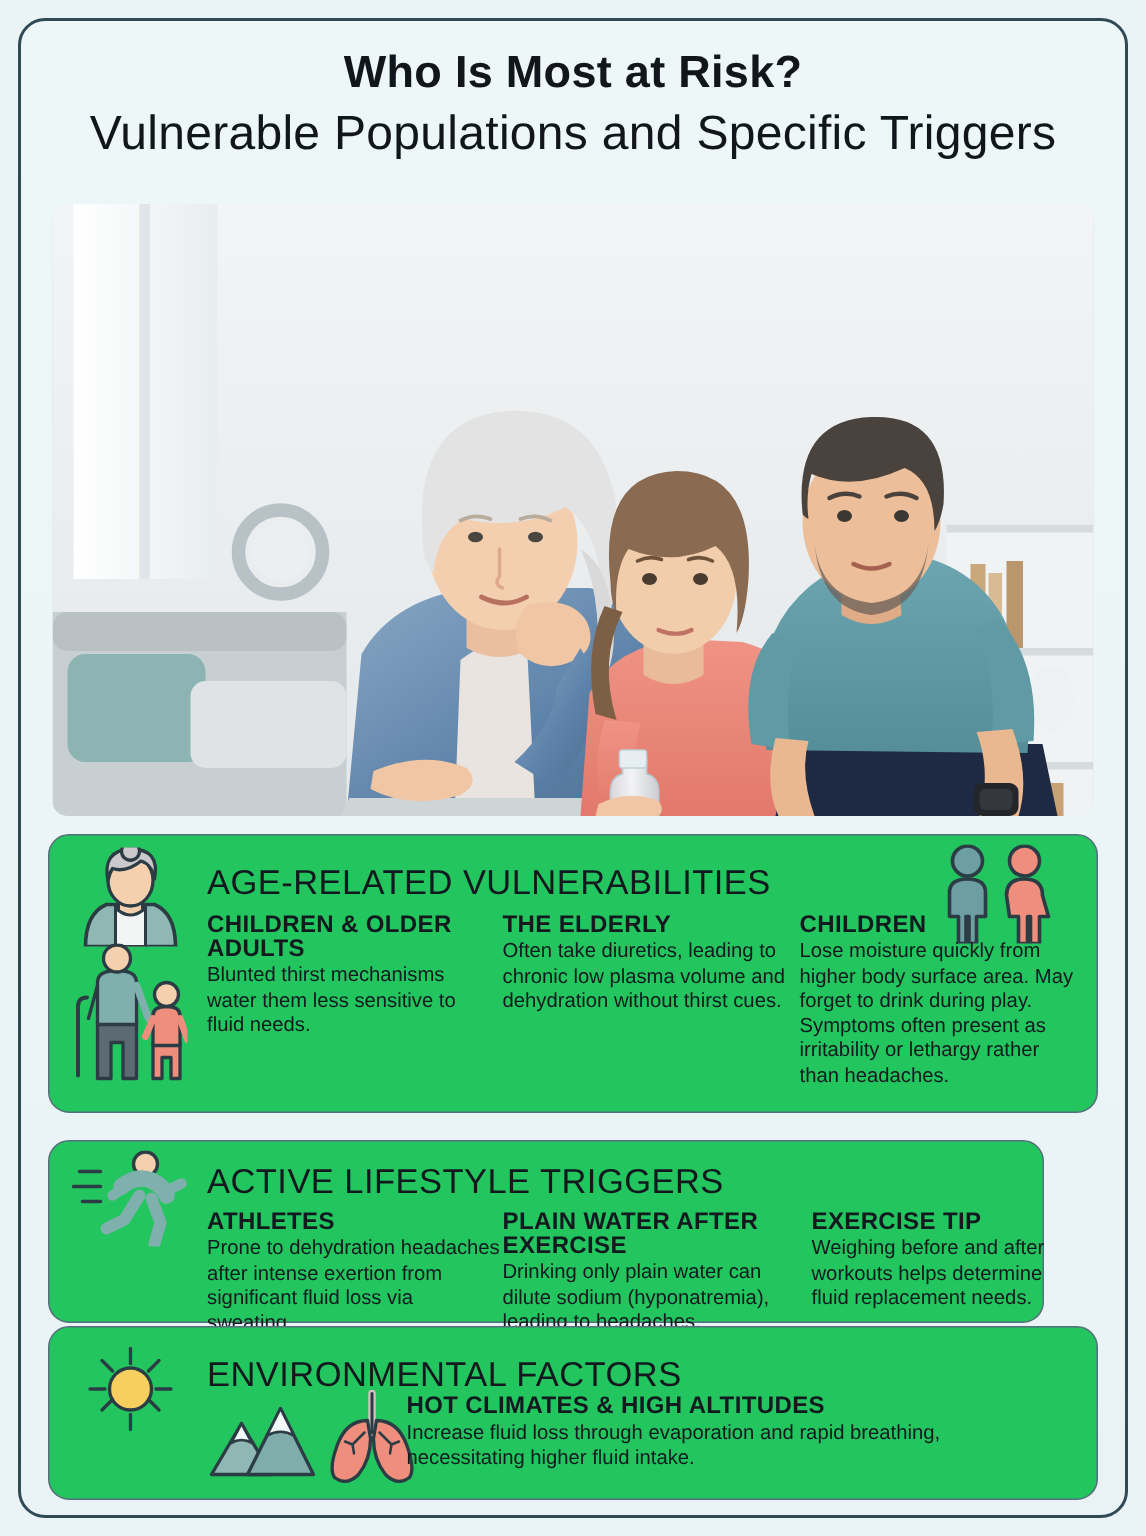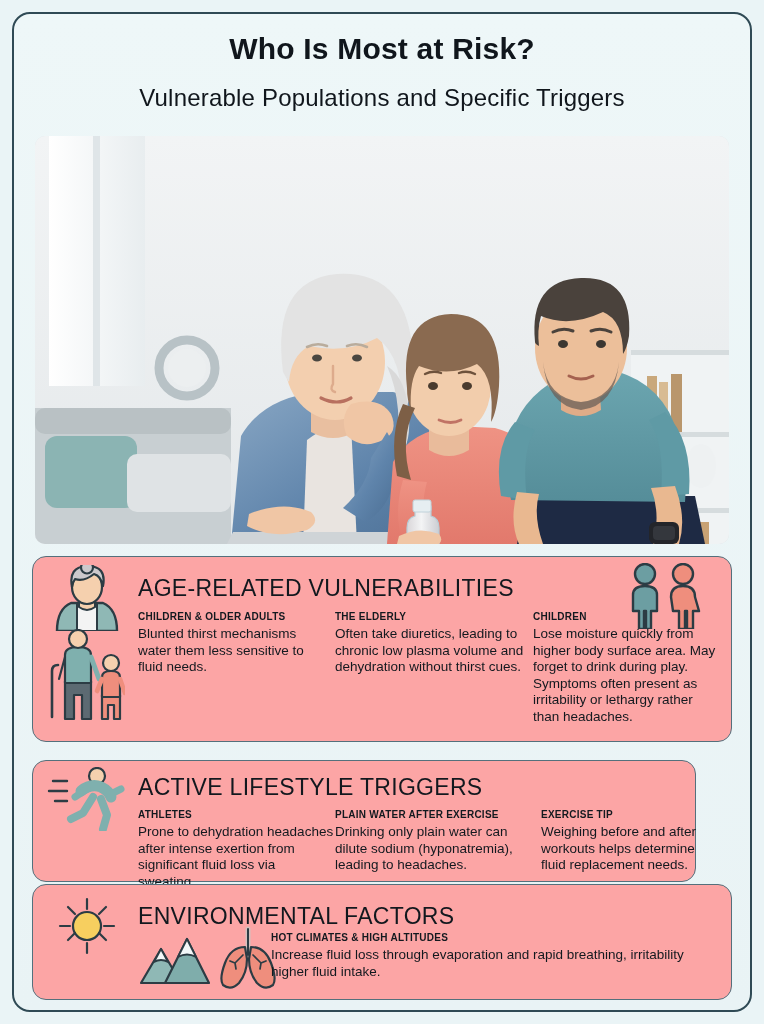--- a/index.html
+++ b/index.html
@@ -32,42 +32,41 @@
     left:12px; top:30px;
     width:740px;
     text-align:center;
     color:#10161c;
   }
   .title-line1 {
     font-size:30px; font-weight:700; letter-spacing:.2px;
     line-height:38px;
   }
   .title-line2 {
-    font-size:24px; font-weight:400; letter-spacing:.2px;
+    font-size:32px; font-weight:400; letter-spacing:.2px;
     line-height:40px;
-    margin-top:10px;
   }
 
   
   .photo {
     position:absolute;
     left:35px; top:136px;
     width:694px; height:408px;
     border-radius:10px;
     overflow:hidden;
     background:#dfe5e8;
   }
   .photo svg { display:block; width:100%; height:100%; }
 
   
   .card {
     position:absolute;
     border:1.6px solid #54707c;
     border-radius:14px;
-    background:#fca5a5;
+    background:#22c55e;
   }
   #card-age  { left:32px; top:556px; width:700px; height:186px; }
   #card-act  { left:32px; top:760px; width:664px; height:122px; }
   #card-env  { left:32px; top:884px; width:700px; height:116px; }
 
   .card-heading {
     position:absolute;
     font-size:23px;
     font-weight:400;
     color:#12181e;
@@ -76,21 +75,21 @@
   }
   #card-age .card-heading { left:105px; top:18px; }
   #card-act .card-heading { left:105px; top:13px; }
   #card-env .card-heading { left:105px; top:18px; }
 
   .col {
     position:absolute;
     color:#13191f;
   }
   .col-title {
-    font-size:10px;
+    font-size:16px;
     font-weight:700;
     letter-spacing:.25px;
     line-height:16px;
     margin-bottom:1px;
   }
   .col-body {
     font-size:13.5px;
     font-weight:400;
     line-height:16.5px;
   }
@@ -394,16 +393,16 @@
           <path d="M26 30 l-8 8 M18 38 l-5 -2 M18 38 l1 6"></path>
           <path d="M36 30 l8 8 M44 38 l5 -2 M44 38 l-1 6"></path>
         </g>
       </svg>
     </span>
 
     <div class="card-heading">ENVIRONMENTAL FACTORS</div>
 
     <div class="col" id="env-c1">
       <div class="col-title">HOT CLIMATES &amp; HIGH ALTITUDES</div>
-      <div class="col-body">Increase fluid loss through evaporation and rapid breathing, irritability higher fluid intake.</div>
+      <div class="col-body">Increase fluid loss through evaporation and rapid breathing, necessitating higher fluid intake.</div>
     </div>
   </div>
 </div>
 
 </body></html>

